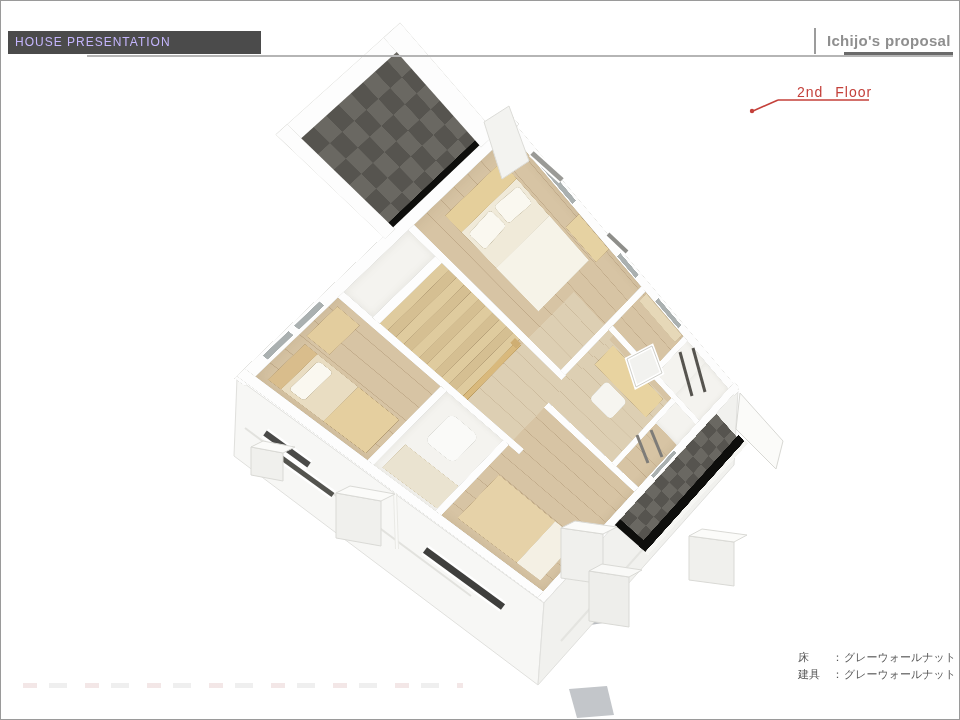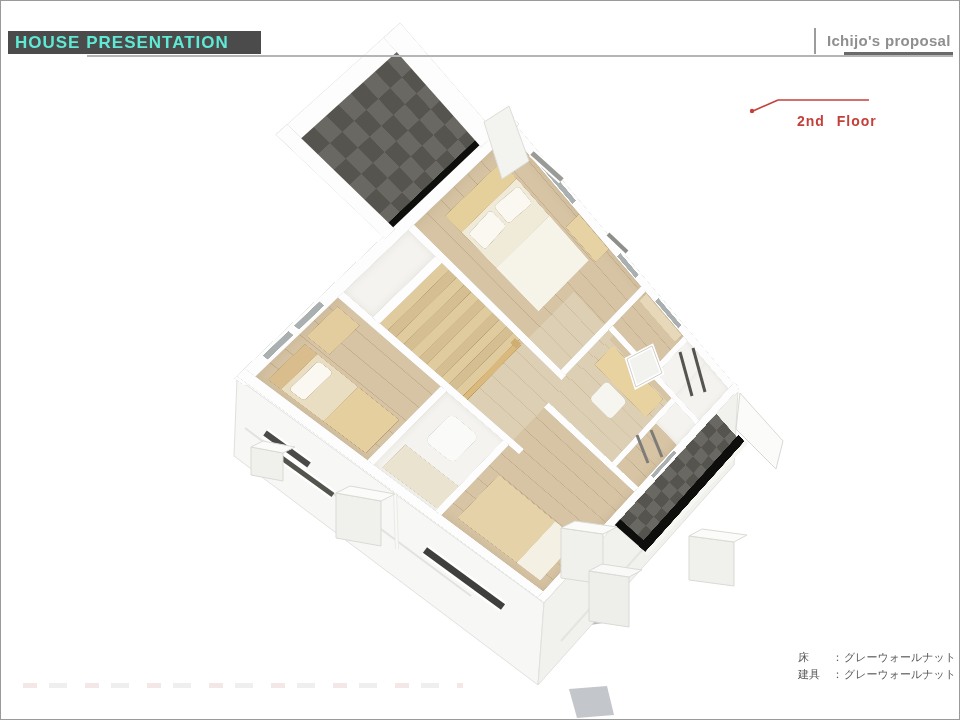--- a/index.html
+++ b/index.html
@@ -1,28 +1,28 @@
 <!DOCTYPE html>
 <html><head>
 <meta charset="utf-8">
 <style>
   html,body{margin:0;padding:0;background:#fff;}
   #slide{position:relative;width:958px;height:718px;border:1px solid #9a9a9a;background:#ffffff;overflow:hidden;font-family:"Liberation Sans",sans-serif;}
   .abs{position:absolute;}
 
   
-  #title-bar{left:7px;top:30px;width:253px;height:23px;background:#4b4b4b;color:#5eead4;
-    font-size:17px;font-weight:bold;letter-spacing:1px;line-height:23px;padding-left:7px;box-sizing:border-box;z-index:30;}
+  #title-bar{left:7px;top:30px;width:253px;height:23px;background:#4b4b4b;color:#c4b5fd;
+    font-size:12px;font-weight:normal;letter-spacing:1px;line-height:23px;padding-left:7px;box-sizing:border-box;z-index:30;}
   #rule-thin{left:86px;top:54px;width:866px;height:2px;background:#b5b5b5;z-index:29;}
   #rule-dark{left:843px;top:51px;width:109px;height:3px;background:#6a6a6a;z-index:31;}
   #vsep{left:813px;top:27px;width:2px;height:26px;background:#9c9c9c;z-index:31;}
   #proposal{left:826px;top:31px;width:130px;height:18px;color:#8f8f8f;font-size:15px;letter-spacing:.3px;z-index:31;font-weight:bold;}
 
   
-  #floor-label{left:796px;top:83px;color:#c4403a;font-size:14px;font-weight:700;letter-spacing:1px;word-spacing:7px;z-index:31;margin-top:29px;}
+  #floor-label{left:796px;top:83px;color:#c4403a;font-size:14px;font-weight:400;letter-spacing:1px;word-spacing:7px;z-index:31;}
 
   
   #legend{left:797px;top:650px;z-index:31;font-family:"DejaVu Sans",sans-serif;font-size:11px;color:#565656;}
   #legend .lrow{display:flex;margin-bottom:4px;line-height:13px;}
   #legend .llabel{width:34px;}
   #legend .lcolon{width:12px;}
 
   
   #cropped-caption{left:22px;top:682px;width:440px;height:5px;opacity:.5;filter:blur(.6px);
     background:repeating-linear-gradient(90deg,rgba(190,120,120,.35) 0 14px,rgba(255,255,255,0) 14px 26px,rgba(160,160,160,.33) 26px 44px,rgba(255,255,255,0) 44px 62px);z-index:5;}

